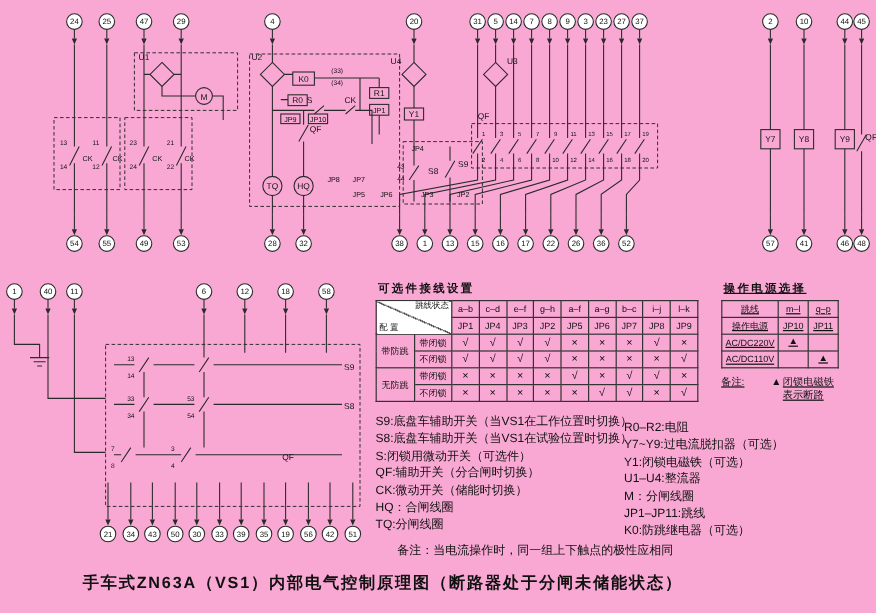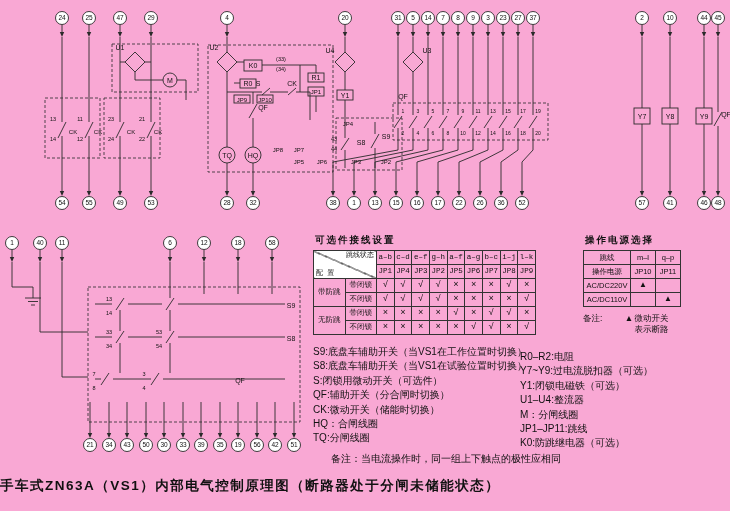--- a/index.html
+++ b/index.html
@@ -3,42 +3,42 @@
 <meta charset="utf-8">
 <style>
   html,body{margin:0;padding:0;background:#fff;}
   .page{position:relative;width:730px;height:511px;background:#f9a8d4;overflow:hidden;
         font-family:"Liberation Sans","DejaVu Sans",sans-serif;color:#111;}
   svg{position:absolute;}
   #svg-upper{left:0;top:0;}
   #svg-lower{left:0;top:232px;}
   svg text{font-family:inherit;}
   .opt-wrap{position:absolute;left:313px;top:234px;width:272px;}
-  .pwr-wrap{position:absolute;left:583px;top:234px;width:125px;}
+  .pwr-wrap{position:absolute;left:601px;top:234px;width:125px;text-decoration:underline;}
   .tbl-title{font-size:9.5px;font-weight:700;letter-spacing:2px;margin:0 0 3px 2px;}
   table{border-collapse:collapse;table-layout:fixed;}
-  #opt-table{width:223px;font-family:Liberation Mono, monospace;}
+  #opt-table{width:269px;}
   #pwr-table{width:98px;}
   td{border:1px solid #333;text-align:center;font-size:7.5px;height:13px;padding:0;line-height:1.05;overflow:hidden;}
   .mark{font-size:9px;}
   #pwr-table .mark{font-size:8px;}
   .grp{width:24px;padding:0 1px;}
   .cfg{width:34px;text-align:center;}
   .lblc{width:46px;margin-top:20px;}
   .corner{width:62px;position:relative;
     background:linear-gradient(to top right,#fff calc(50% - .5px),#333 calc(50% - .5px),#333 calc(50% + .5px),#fff calc(50% + .5px));}
   .corner .ct{position:absolute;top:1px;right:2px;font-size:7px;}
   .corner .cb{position:absolute;bottom:1px;left:2px;font-size:7px;}
   .pwr-note{display:flex;gap:21px;font-size:8.5px;margin-top:6px;line-height:1.35;}
   .pwr-note .sym{display:inline-block;width:11px;text-align:center;}
   .legend{position:absolute;font-size:10px;line-height:14.4px;white-space:nowrap;}
   #legend-left{left:313px;top:345px;}
   #legend-right{left:520px;top:350px;}
   .bottom-note{position:absolute;left:331px;top:452px;font-size:10px;}
-  .diagram-title{position:absolute;left:0;top:477px;width:638px;text-align:left;
+  .diagram-title{position:absolute;left:0;top:477px;width:638px;text-align:center;
     font-size:13.5px;font-weight:600;letter-spacing:1.5px;}
 </style>
 </head>
 <body>
 
 <div class="page">
 
   <svg id="svg-upper" width="730" height="230" viewBox="0 0 730 230">
     <g stroke="#2a2a2a" stroke-width="0.9" fill="none">
       <path d="M62 37V122M62 136V179M89 37V122M89 136V179M120 37V122M120 136V179M151 37V122M151 136V179M120 62H125M145 62H151M135 72V80H163M177 80H186V100M227 37V52M227 72V147M227 163V179M237 62H244M262 65H316M300 65V92M316 65V73M316 96V112M234 83H240M227 92H262M270 92H288M296 92H310V120M253 92V104M253 118V147M253 163V179M345 37V52M345 72V90M345 100V138M345 150V168M375 122V134M375 148V168M413 37V52M413 72V115M642 37V108M642 124V179M670 37V108M670 124V179M704 37V108M704 124V179M718 37V112M718 126V179"></path>
@@ -622,21 +622,21 @@
           <tr>
             <td class="lblc">AC/DC110V</td>
             <td class="mark"></td>
             <td class="mark">▲</td>
           </tr>
         </tbody>
       </table>
     <div class="pwr-note" id="pwr-note">
         <span>备注:</span>
         <span>
-          <div><span class="sym">▲</span><span>微动开关</span></div>
+          <div><span class="sym">▲</span><span>闭锁电磁铁</span></div>
           <div><span class="sym"></span><span>表示断路</span></div>
         </span>
       </div>
   </div>
 
   <div class="legend" id="legend-left">
       <div>S9:底盘车辅助开关（当VS1在工作位置时切换）</div>
       <div>S8:底盘车辅助开关（当VS1在试验位置时切换）</div>
       <div>S:闭锁用微动开关（可选件）</div>
       <div>QF:辅助开关（分合闸时切换）</div>

